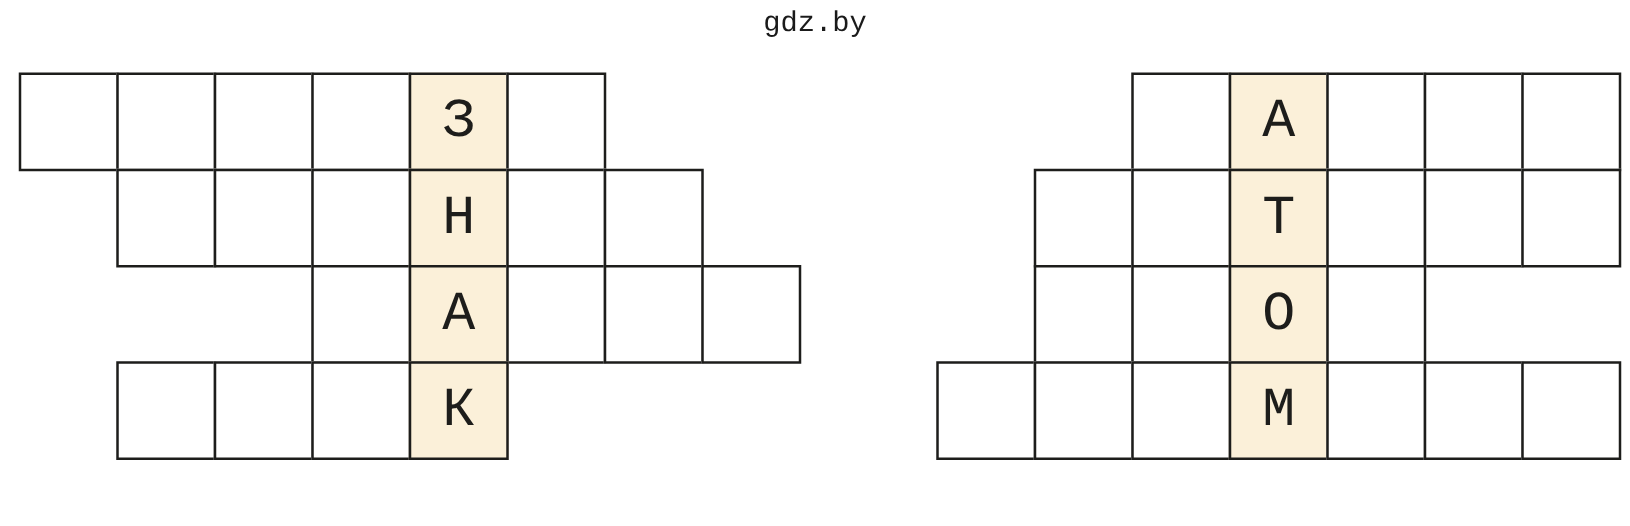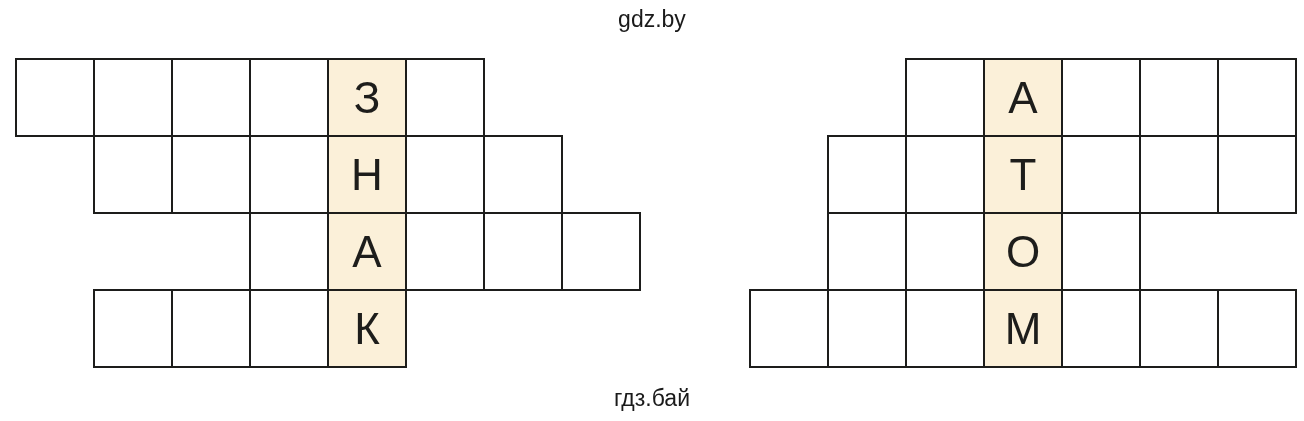--- a/index.html
+++ b/index.html
@@ -2,21 +2,21 @@
 <html style="--bg: #FFFFFF; --grid-line: #1D1D1B; --highlight: #FBF0D9; --letter: #1D1D1B; --watermark: #1A1A1A;"><head>
 <meta charset="utf-8">
 <style>
   :root {
     --bg: #FFFFFF;
     --grid-line: #1D1D1B;
     --highlight: #FBF0D9;
     --letter: #1D1D1B;
     --watermark: #1A1A1A;
   }
-  * { margin: 0; padding: 0; box-sizing: border-box; }
+  * { margin: 0; padding: 0; box-sizing: border-box; font-family: Liberation Mono, monospace; }
   html, body {
     background: var(--bg);
     font-family: "Liberation Sans", "DejaVu Sans", sans-serif;
   }
   .page {
     position: relative;
     width: 1304px;
     height: 421px;
     background: var(--bg);
     overflow: hidden;
@@ -121,14 +121,13 @@
       <div class="cell" style="left: 827px; top: 289px;"></div>
       <div class="cell" style="left: 905px; top: 289px;"></div>
       <div class="cell hl" style="left: 983px; top: 289px;">
         <span class="letter">М</span>
       </div>
       <div class="cell" style="left: 1061px; top: 289px;"></div>
       <div class="cell" style="left: 1139px; top: 289px;"></div>
       <div class="cell" style="left: 1217px; top: 289px;"></div>
     </div>
 
-  <div class="watermark bottom">гдз.бай</div>
 </div>
 
 </body></html>

